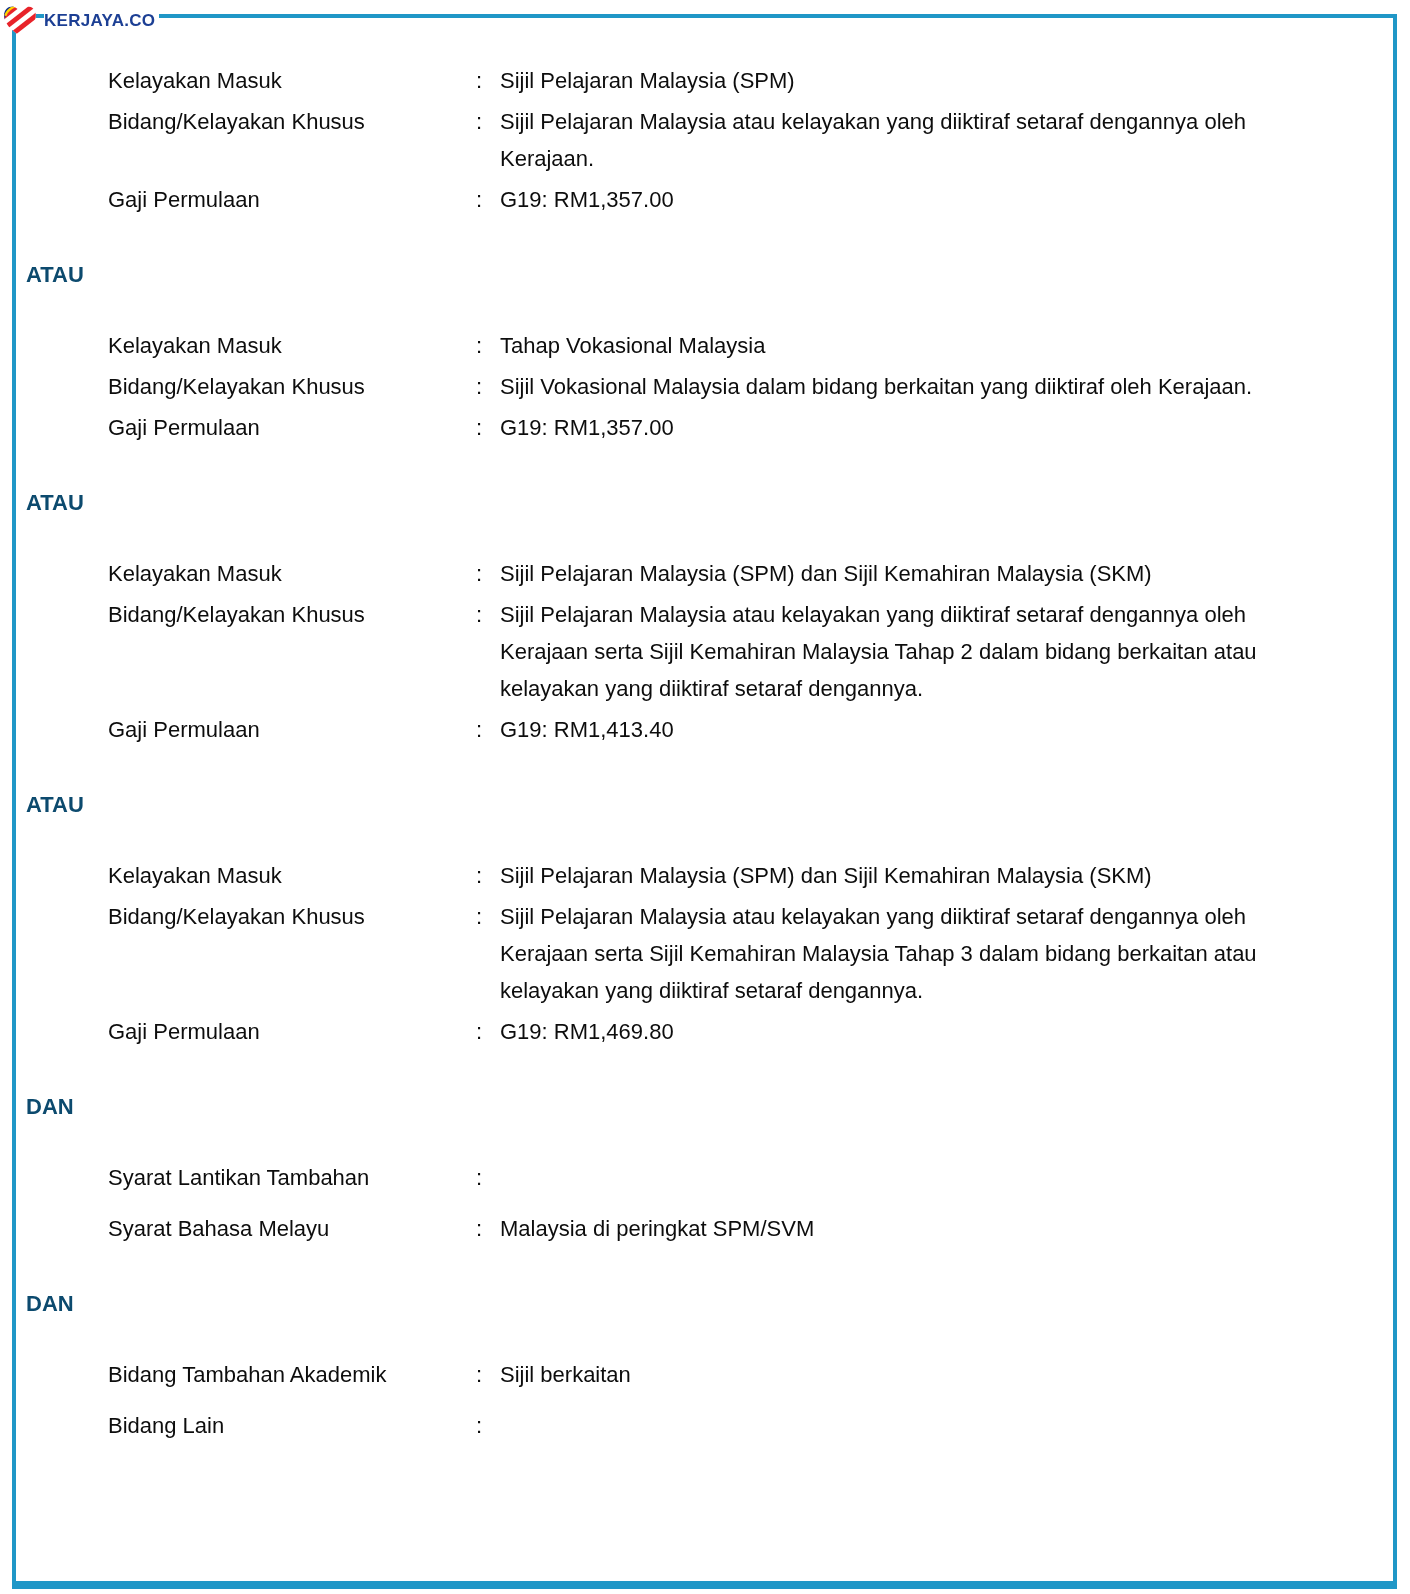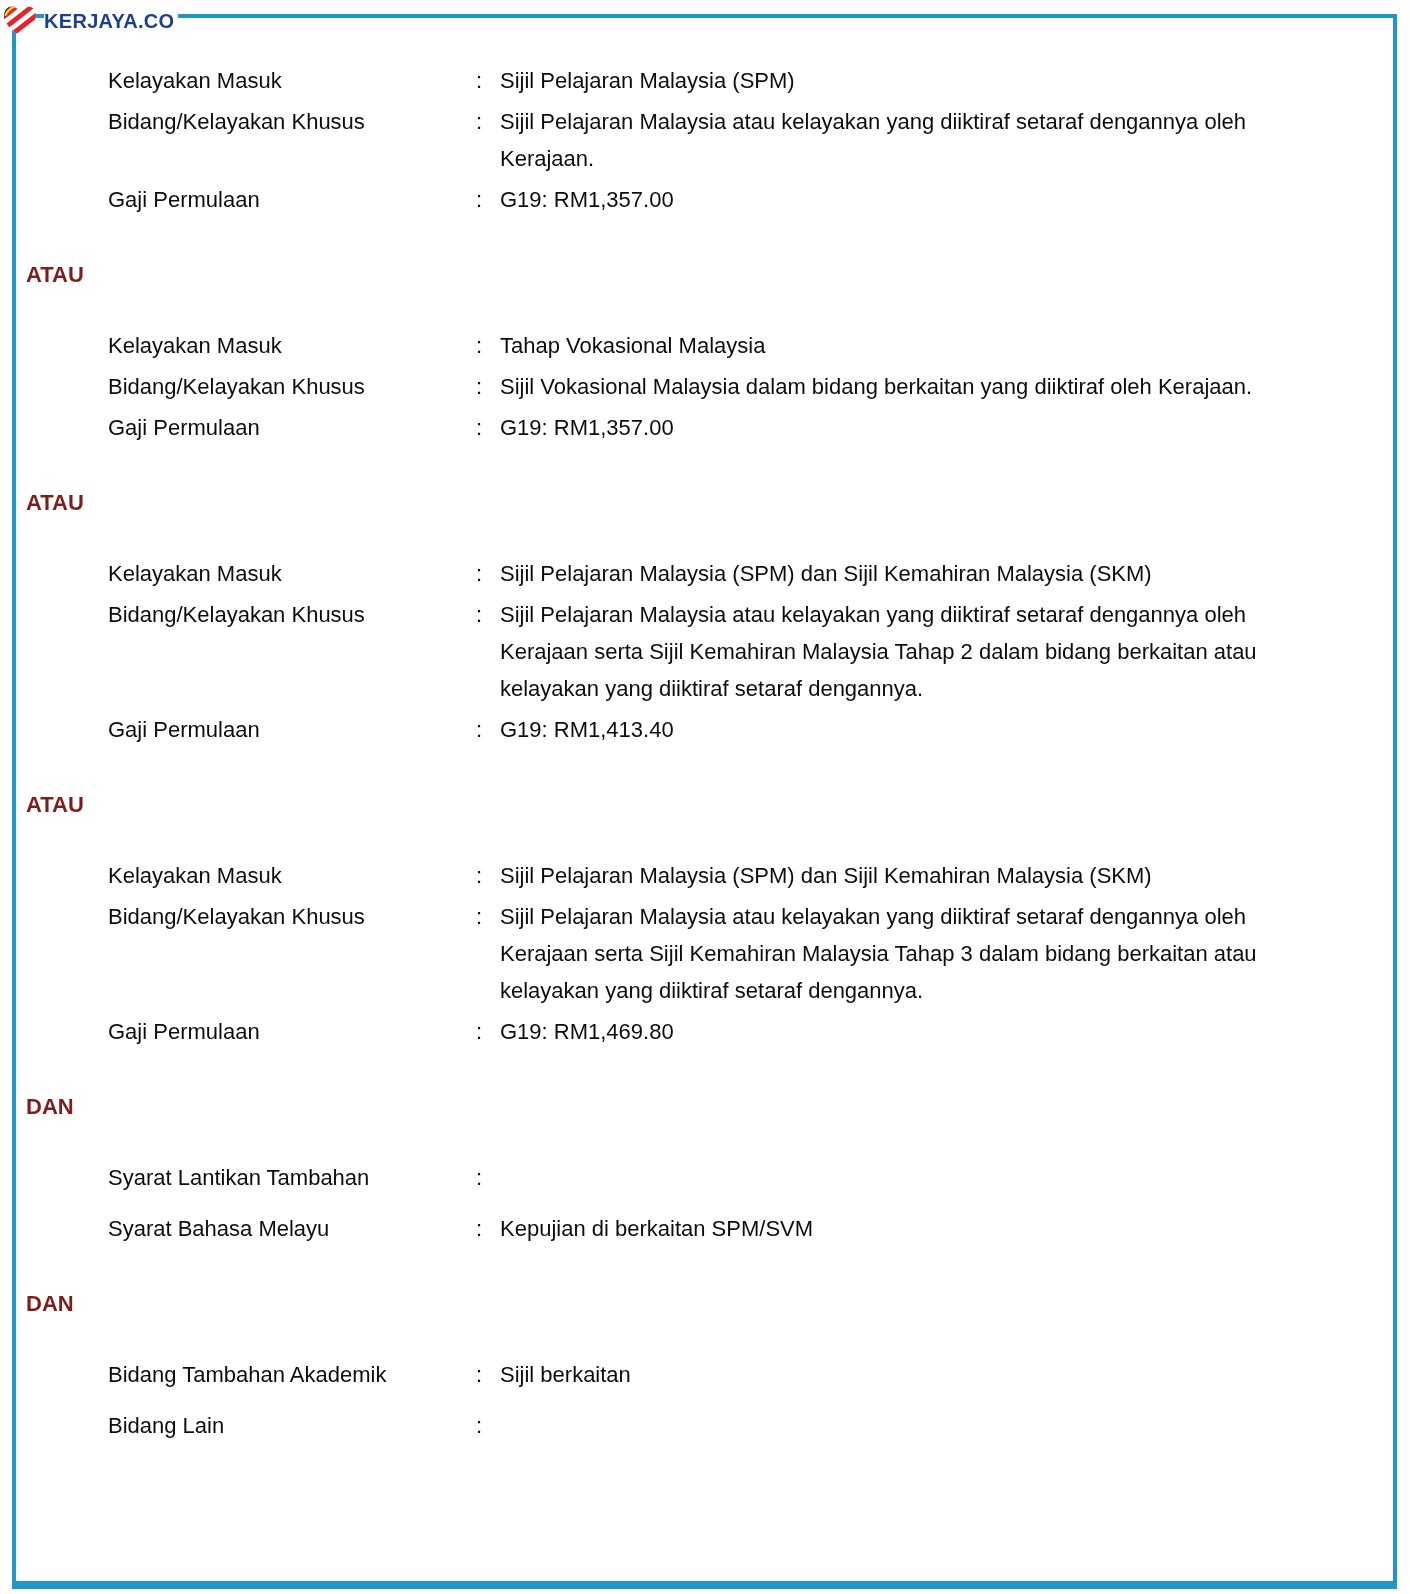--- a/index.html
+++ b/index.html
@@ -21,37 +21,37 @@
     position:absolute;left:12px;top:14px;right:13px;bottom:5px;
     border:4px solid var(--border);
     border-bottom-width:8px;
     background:#fff;
   }
   .logo{
     position:absolute;left:2px;top:4px;z-index:3;
     display:flex;align-items:center;gap:6px;cursor:pointer;
   }
   .logo .brand{
-    font-size:20px;font-weight:800;color:var(--brand);letter-spacing:.3px;
+    font-size:17px;font-weight:800;color:var(--brand);letter-spacing:.3px;
     background:#fff;padding:2px 4px 2px 0;
   }
   .content{
     position:absolute;left:16px;top:18px;right:17px;bottom:13px;
     overflow:hidden;
   }
   h1{
     font-size:25px;font-weight:800;color:#000;
     margin:44px 0 0 8px;letter-spacing:.2px;
     text-decoration:underline;
     text-decoration-thickness:3px;
     text-underline-offset:5px;
   }
   .connector{
     margin:38px 0 0 10px;
-    font-weight:700;font-size:22px;line-height:37px;color:#7f1d1d;
+    font-weight:700;font-size:22px;line-height:37px;color:#0c4a6e;
   }
   .section{margin-top:34px;padding-left:92px;}
   .section.first{margin-top:44px;}
   .row{
     display:grid;
     grid-template-columns:368px 24px 830px;
     align-items:start;
     line-height:37px;
     margin-bottom:4px;
   }
@@ -170,21 +170,21 @@
   <div class="connector">DAN</div>
   <div class="section loose">
     <div class="row">
       <span class="lbl">Syarat Lantikan Tambahan</span>
       <span class="col">:</span>
       <span class="val"></span>
     </div>
     <div class="row">
       <span class="lbl">Syarat Bahasa Melayu</span>
       <span class="col">:</span>
-      <span class="val">Kepujian di berkaitan SPM/SVM</span>
+      <span class="val">Malaysia di peringkat SPM/SVM</span>
     </div>
   </div>
 
   <div class="connector">DAN</div>
   <div class="section loose">
     <div class="row">
       <span class="lbl">Bidang Tambahan Akademik</span>
       <span class="col">:</span>
       <span class="val">Sijil berkaitan</span>
     </div>

